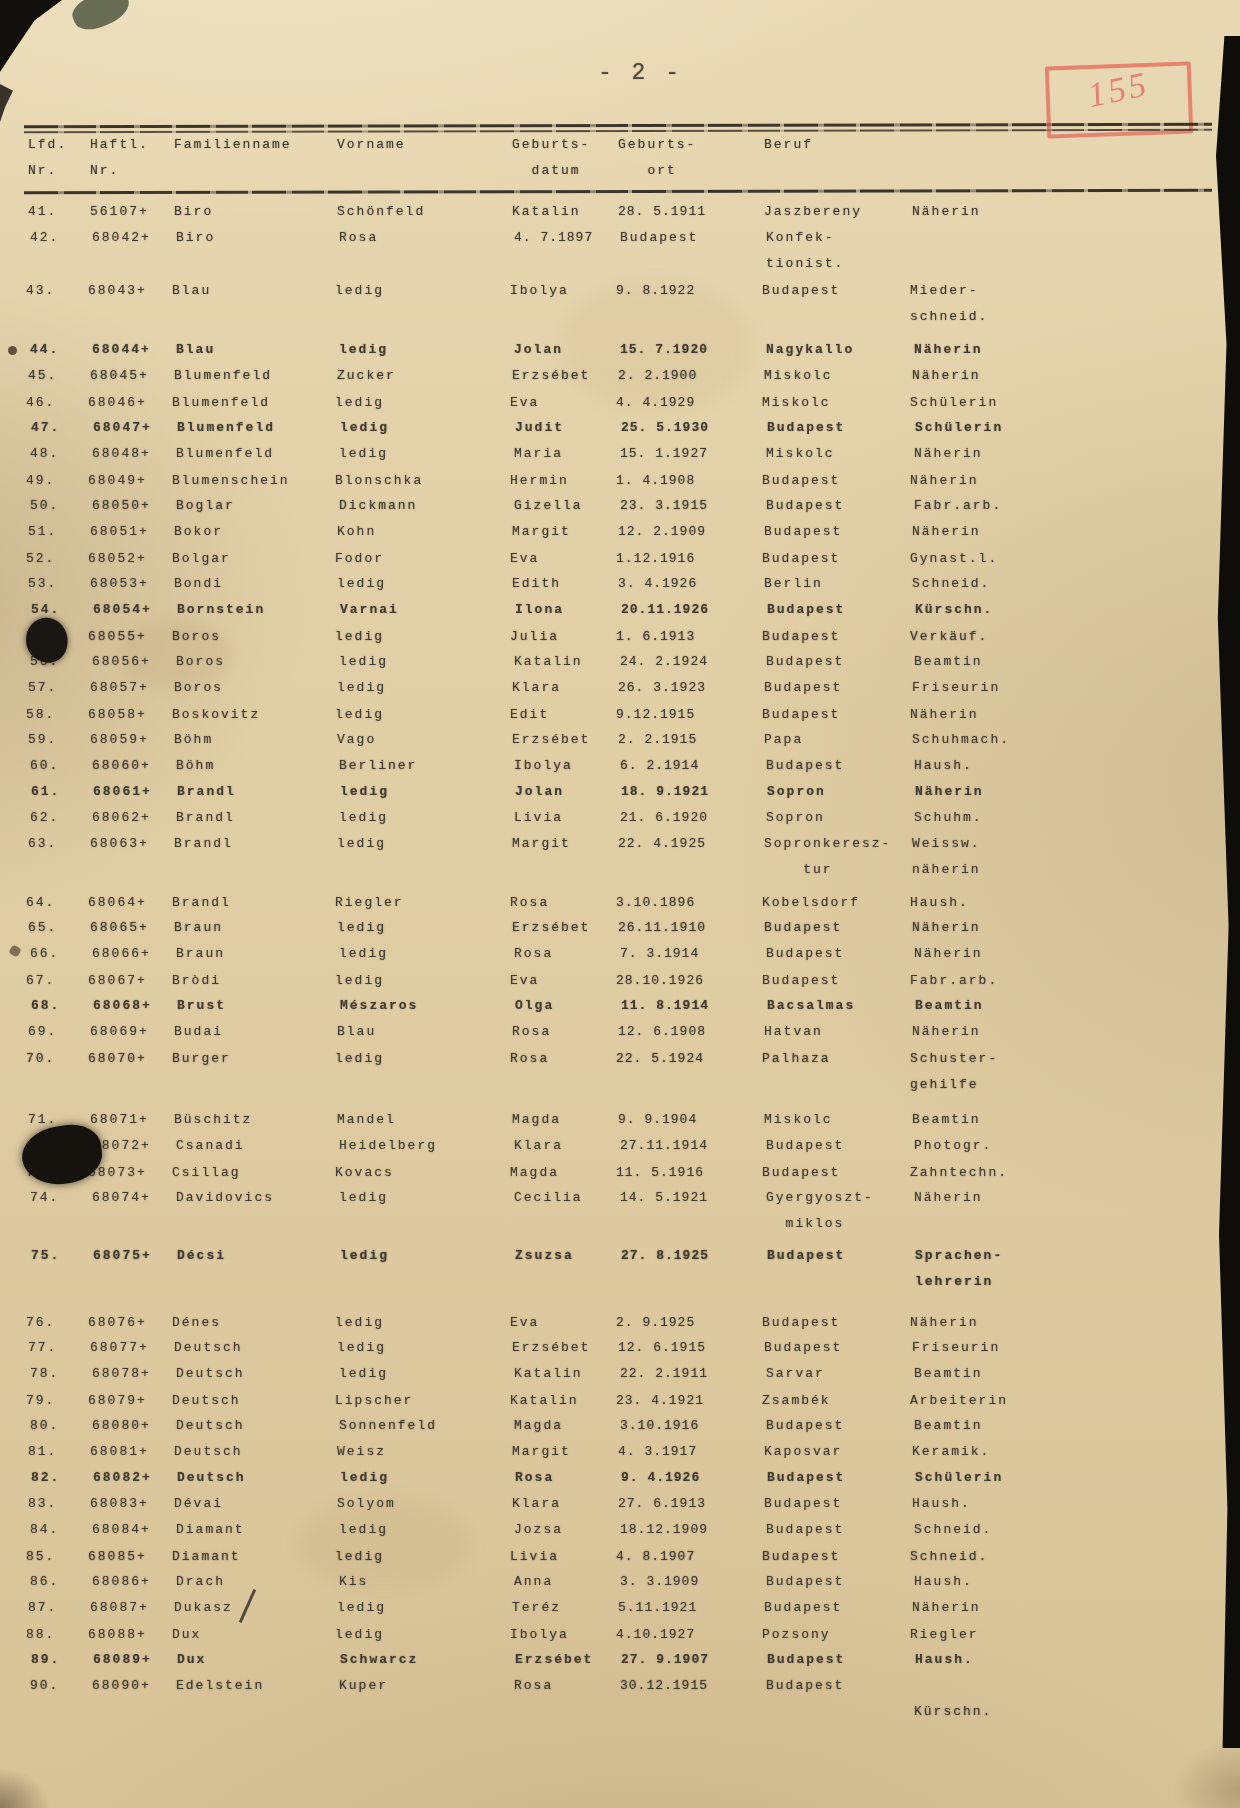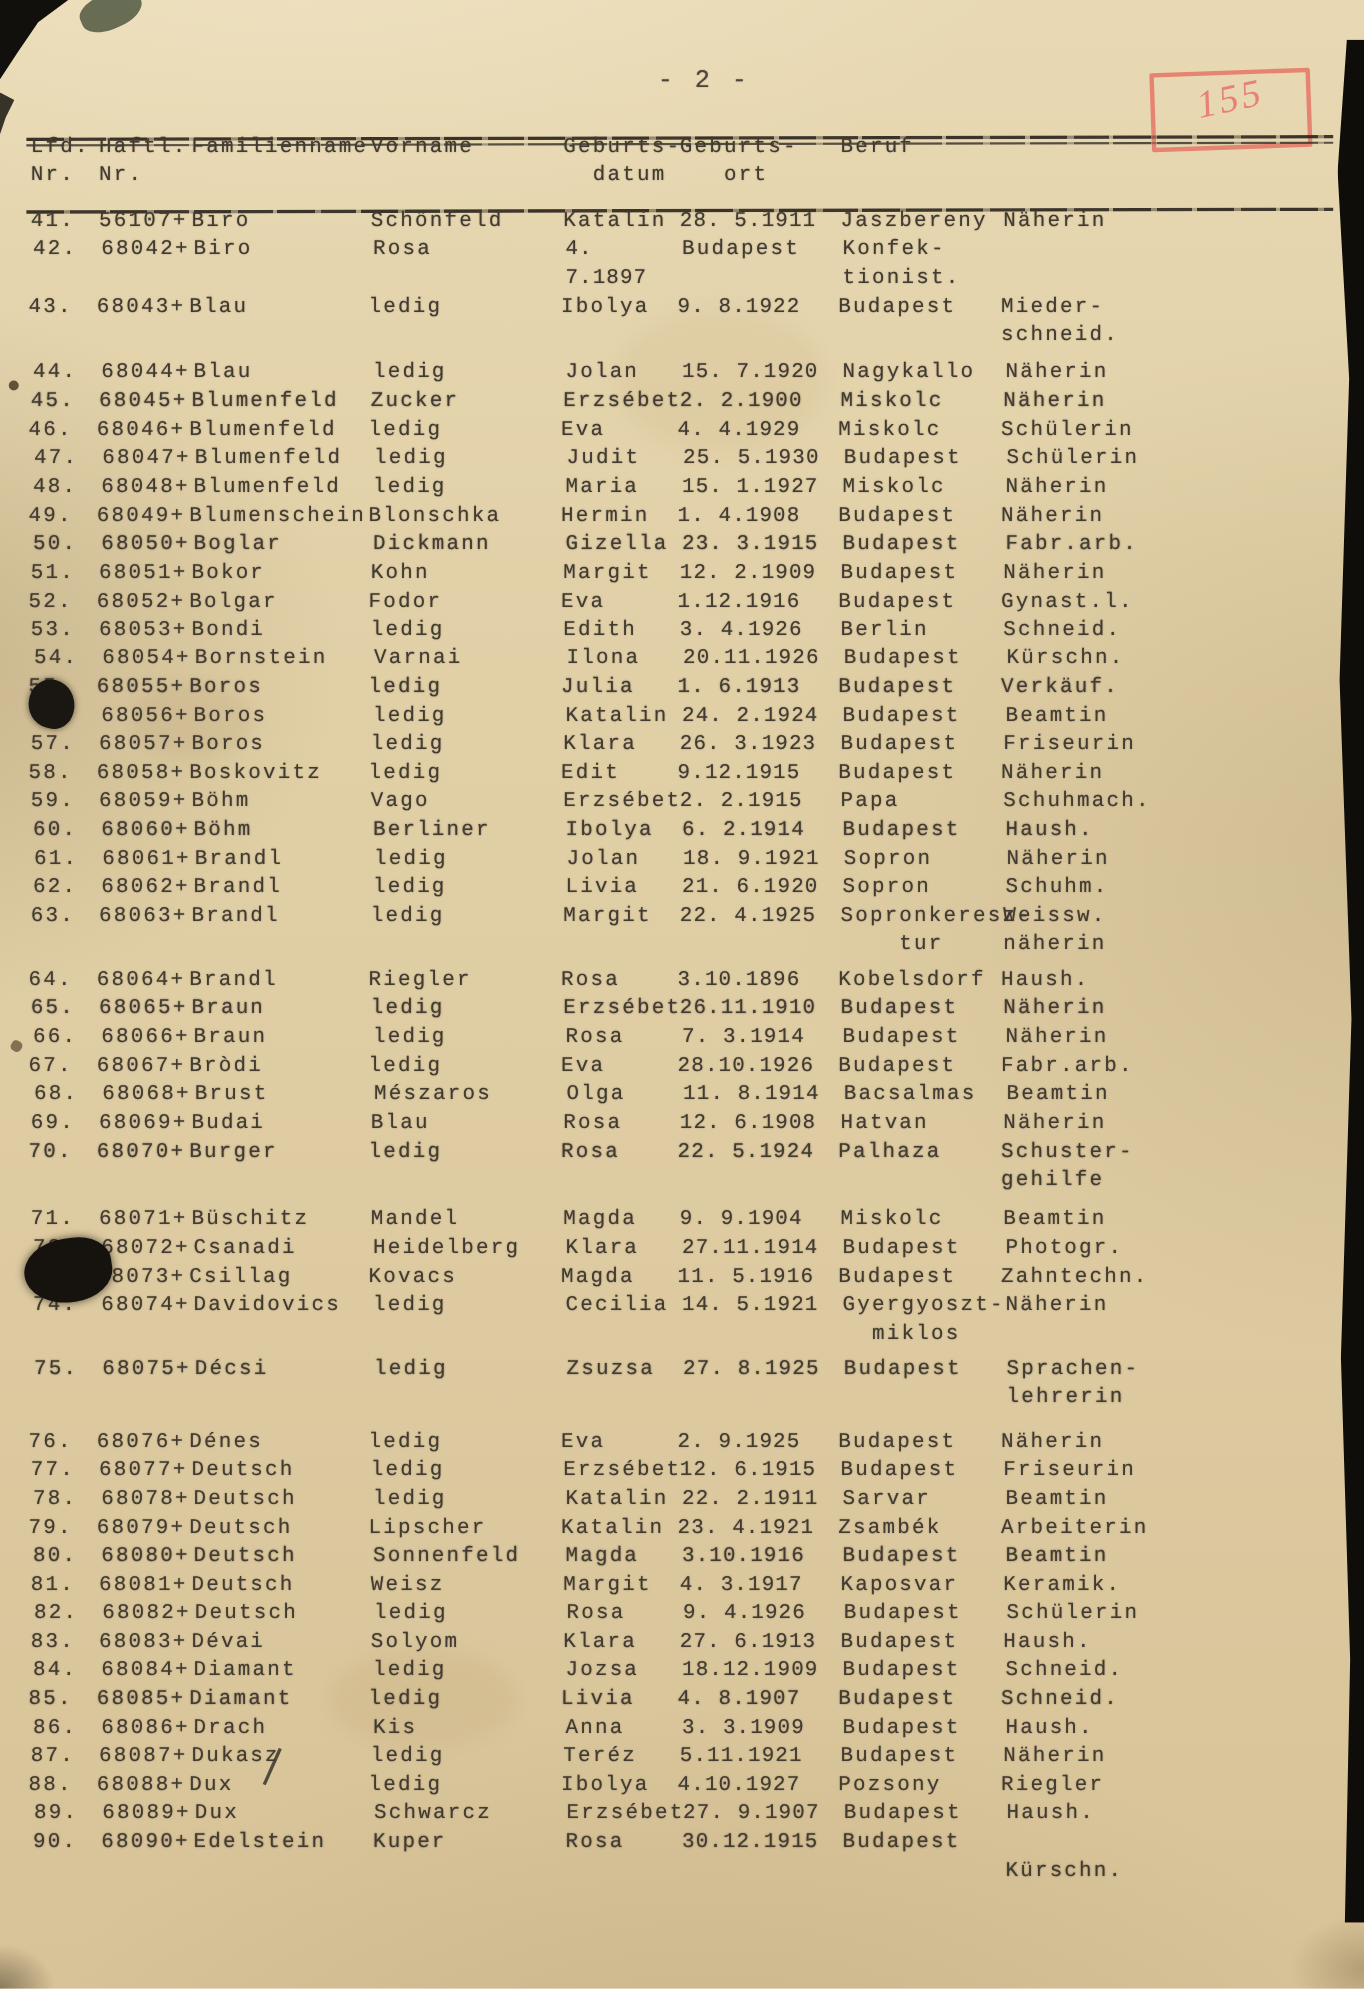--- a/index.html
+++ b/index.html
@@ -59,30 +59,30 @@
   .rule-a{top:124px;height:3px;}
   .rule-b{top:130px;height:2px;opacity:.85;}
   .rule-c{top:190px;height:3px;}
 
   
   .hdr,.row{
     display:grid;
     grid-template-columns:62px 84px 163px 175px 106px 146px 148px 163px;
     width:1047px;
   }
-  .tbl{position:absolute;left:28px;top:120px;color:#423b31;
-    font-size:19px;line-height:26px;letter-spacing:2px;
+  .tbl{position:absolute;left:28px;top:132px;color:#423b31;
+    font-size:13px;line-height:26px;letter-spacing:2px;
     text-shadow:0 0 1.3px rgba(62,54,44,.55);}
   .c{white-space:pre-line;overflow:visible;}
   .datum{padding-right:14px;letter-spacing:1px;}
   .hdr{margin-bottom:0;}
   .body{margin-top:15px;}
   .row:nth-child(2n){transform:translateX(2px);}
   .row:nth-child(3n){transform:translateX(-2px) translateY(.5px);}
-  .row:nth-child(7n){transform:translateX(3px);}
+  .row:nth-child(7n){transform:translateX(3px);font-weight:bold;}
   .row:nth-child(5n) .c{text-shadow:0 0 1.7px rgba(62,54,44,.7);}
 </style>
 </head>
 <body>
 
 <div class="scan">
 
   <div class="stain stain1"></div>
   <div class="stain stain2"></div>
   <div class="stain stain3"></div>
@@ -136,21 +136,21 @@
       <span class="c lfd">43.</span>
       <span class="c haftl">68043+</span>
       <span class="c fam">Blau</span>
       <span class="c geb">ledig</span>
       <span class="c vor">Ibolya</span>
       <span class="c datum">9. 8.1922</span>
       <span class="c ort">Budapest</span>
       <span class="c beruf">Mieder-
 schneid.</span>
     </div>
-        <div class="row" style="margin-top: 8px;">
+        <div class="row" style="margin-top: 8px; font-weight: bold;">
       <span class="c lfd">44.</span>
       <span class="c haftl">68044+</span>
       <span class="c fam">Blau</span>
       <span class="c geb">ledig</span>
       <span class="c vor">Jolan</span>
       <span class="c datum">15. 7.1920</span>
       <span class="c ort">Nagykallo</span>
       <span class="c beruf">Näherin</span>
     </div>
         <div class="row">

